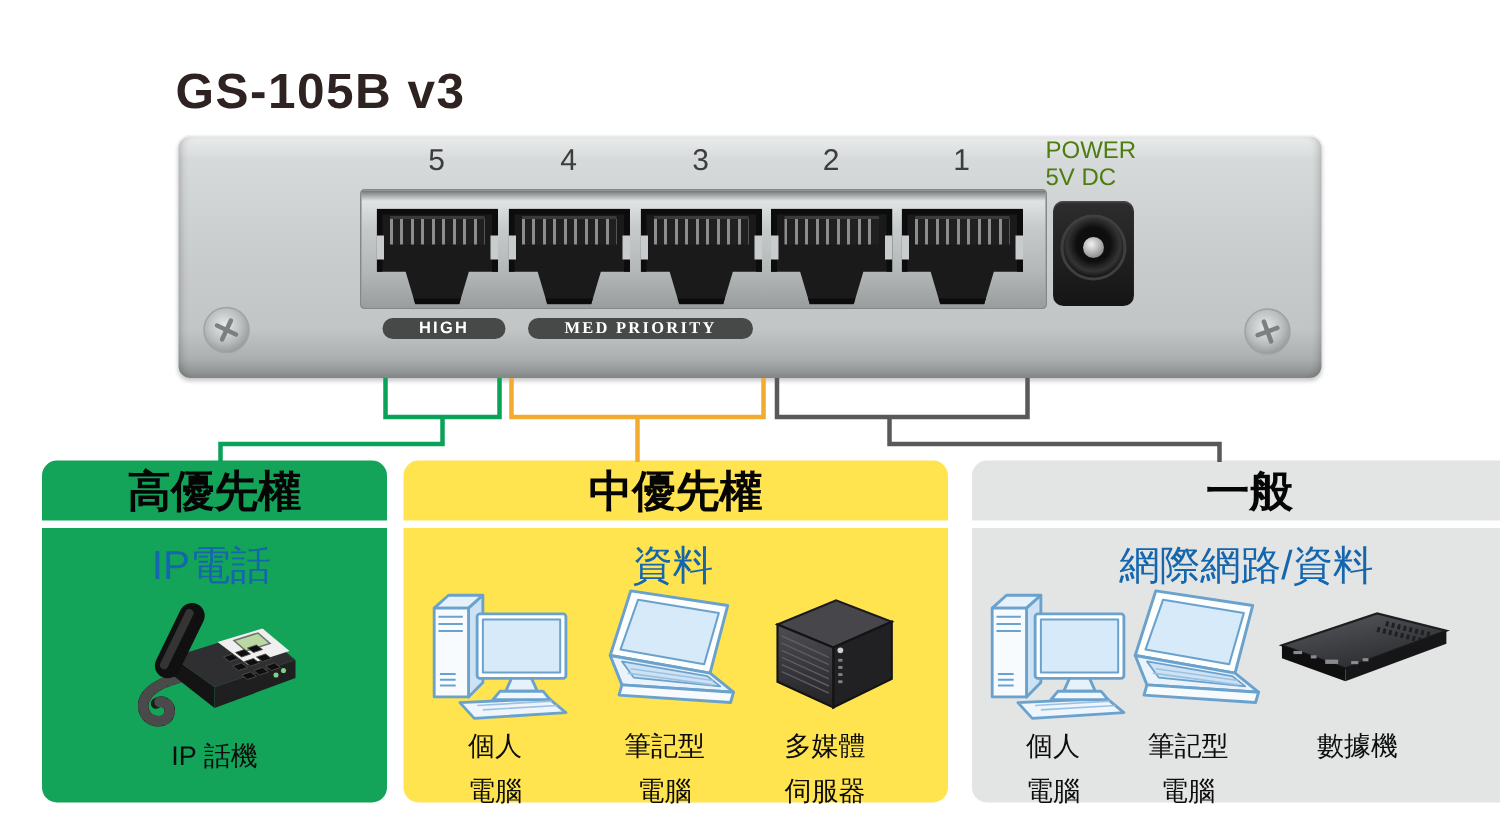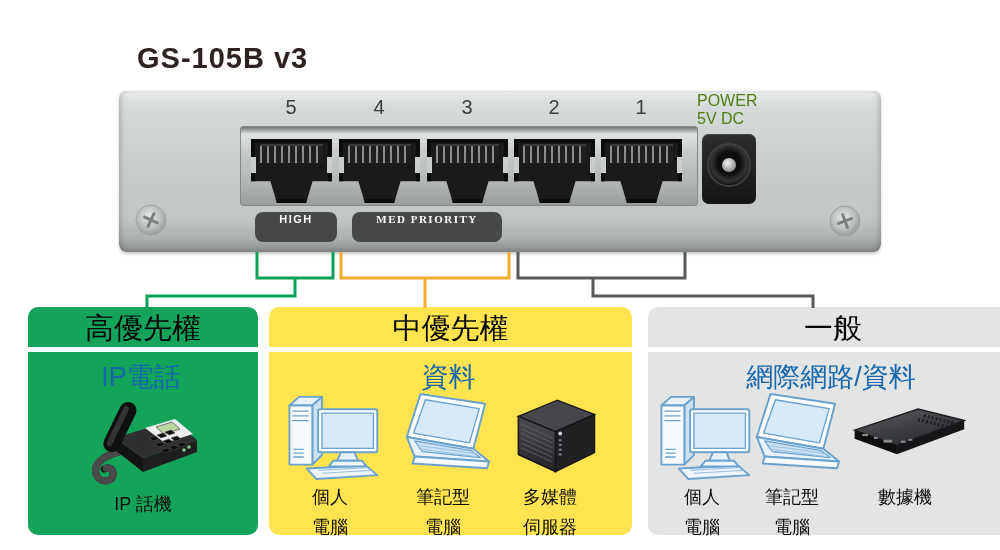--- a/index.html
+++ b/index.html
@@ -2,21 +2,21 @@
 <html><head>
 <meta charset="utf-8">
 <style>
   html,body{margin:0;padding:0;background:#fff;}
   #stage{
     position:relative;width:1000px;height:550px;background:#ffffff;overflow:hidden;
     font-family:"Liberation Sans","DejaVu Sans",sans-serif;
   }
   .abs{position:absolute;}
   
-  #title{left:117px;top:42px;font-size:29px;font-weight:bold;color:#2e2321;letter-spacing:1px;margin-left:20px;}
+  #title{left:117px;top:42px;font-size:33px;font-weight:bold;color:#2e2321;letter-spacing:1px;}
   
   #chassis{
     left:119px;top:90px;width:762px;height:162px;border-radius:8px;
     background:linear-gradient(180deg,#eceeee 0%,#d7dada 10%,#cacdcd 48%,#c1c5c5 80%,#abafaf 92%,#8b8f8f 99%);
     box-shadow:0 2px 3px rgba(0,0,0,.22), inset 0 1px 0 #f4f5f5,
                inset 4px 0 6px -3px rgba(0,0,0,.25), inset -4px 0 6px -3px rgba(0,0,0,.25);
   }
   .pnum{top:96px;width:44px;text-align:center;font-size:20px;color:#3d3d3d;}
   #bezel{
     left:240px;top:126px;width:458px;height:80px;border-radius:3px;box-sizing:border-box;
@@ -26,38 +26,38 @@
   .rj45{
     top:139px;width:81px;height:64px;background:#1a1a1b;
     clip-path:polygon(0% 0%,100% 0%,100% 66%,76% 66%,68% 100%,32% 100%,24% 66%,0% 66%);
     box-shadow:inset 0 0 0 4px #0c0c0d;
   }
   .rj45 .pins{position:absolute;left:11%;right:11%;top:8%;height:26%;
     background:repeating-linear-gradient(90deg,#8d8d8d 0 2px,#202020 2px 7px);
     border-top:2px solid #3a3a3a;}
   .rj45 .latch-l,.rj45 .latch-r{position:absolute;top:28%;width:5px;height:16px;background:#c9cccc;}
   .rj45 .latch-l{left:0;} .rj45 .latch-r{right:0;}
-  .pill{top:212px;height:30px;border-radius:8px;background:#474949;color:#fff;
+  .pill{top:212px;height:14px;border-radius:8px;background:#474949;color:#fff;
     font-weight:bold;font-size:11px;letter-spacing:1.5px;text-align:center;line-height:14px;}
   #pill-high{left:255px;width:82px;}
   #pill-med{left:352px;width:150px;font-family:Liberation Serif, serif;}
   #power-label{left:697px;top:92px;width:68px;text-align:left;font-size:16px;line-height:18px;color:#4d7c0f;}
   #dc-jack{left:702px;top:134px;width:54px;height:70px;border-radius:7px;
     background:linear-gradient(180deg,#2d2d2d,#151515);box-shadow:inset 0 1px 1px #4c4c4c;}
   #dc-ring{position:absolute;left:5px;top:9px;width:40px;height:40px;border-radius:50%;
     background:radial-gradient(circle at 50% 45%,#0e0e0e 38%,#343434 60%,#0a0a0a 78%);border:2px solid #3f3f3f;}
   #dc-pin{position:absolute;left:20px;top:24px;width:14px;height:14px;border-radius:50%;
     background:radial-gradient(circle at 40% 35%,#f1f1f1,#9a9a9a 65%,#606060);}
   
   .gbox{top:307px;height:228px;border-radius:10px;}
   #box-high{left:28px;width:230px;background:#13a45a;}
   #box-med{left:269px;width:363px;background:#ffe44f;}
   #box-normal{left:648px;width:370px;background:#e3e4e4;}
   .gbox .hdr{position:absolute;top:0;left:0;right:0;height:40px;line-height:42px;
-    text-align:center;font-size:29px;font-weight:normal;color:#050505;}
+    text-align:center;font-size:29px;font-weight:bold;color:#050505;}
   .gbox .blue-label{position:absolute;top:52px;left:0;right:4px;text-align:center;
     font-size:27px;color:#1566ad;}
   #white-stripe{left:0;top:347px;width:1000px;height:5px;background:#ffffff;z-index:6;}
   .caption{text-align:center;font-size:18px;color:#0d0d0d;line-height:30px;z-index:4;}
   svg.dev{position:absolute;z-index:3;}
   #connectors{left:0;top:0;z-index:1;}
 </style>
 </head>
 <body>
 

